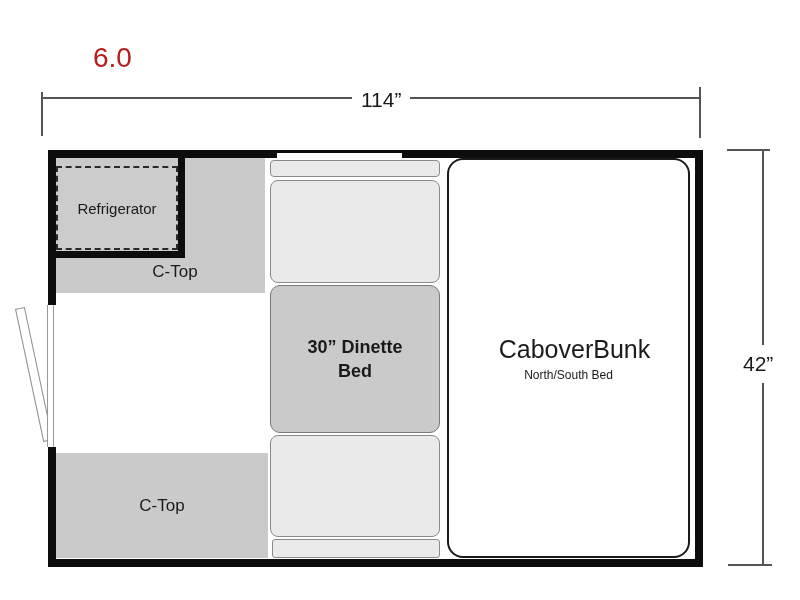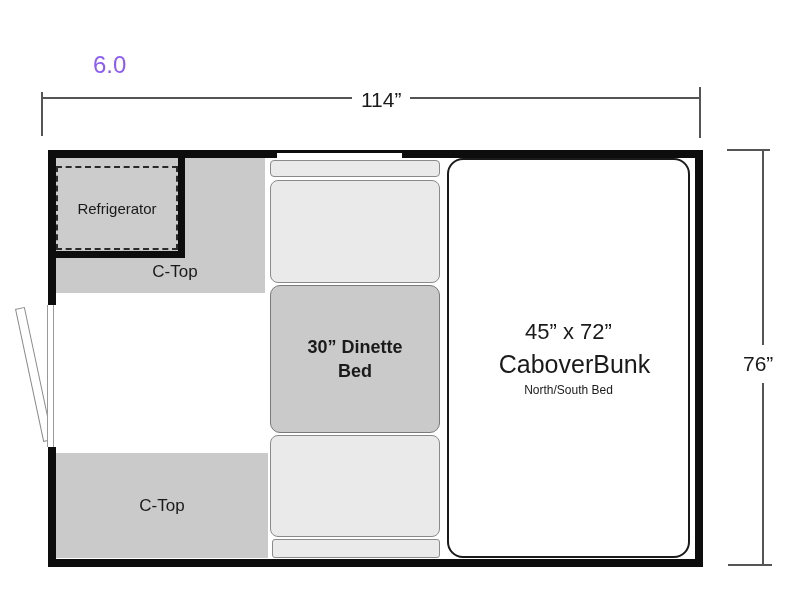--- a/index.html
+++ b/index.html
@@ -3,21 +3,21 @@
 <meta charset="utf-8">
 <style>
   html,body { margin:0; padding:0; background:#ffffff; }
   .canvas {
     position:relative; width:800px; height:600px; background:#ffffff;
     font-family:"Liberation Sans", sans-serif; color:#1a1a1a; overflow:hidden;
   }
   .abs { position:absolute; }
 
   
-  .model-label { left:93px; top:51px; font-size:24px; color:#8b5cf6; }
+  .model-label { left:93px; top:42px; font-size:28px; color:#b91c1c; }
 
   
   .dimline { background:#555555; }
   .dim-h-line   { left:42px;  top:97px;  width:658px; height:1.5px; }
   .dim-h-tick-l { left:41px;  top:92px;  width:1.5px; height:44px; }
   .dim-h-tick-r { left:699px; top:87px;  width:1.5px; height:51px; }
   .dim-h-text   { left:352px; top:88px;  font-size:21px; background:#ffffff; padding:0 9px; z-index:3; }
 
   .dim-v-line   { left:762px; top:150px; width:1.5px; height:416px; }
   .dim-v-tick-t { left:727px; top:149px; width:43px;  height:1.5px; }
@@ -92,21 +92,21 @@
     <div class="abs dimline dim-h-line"></div>
     <div class="abs dimline dim-h-tick-l"></div>
     <div class="abs dimline dim-h-tick-r"></div>
     <span class="abs dim-h-text">114”</span>
   </div>
 
   <div>
     <div class="abs dimline dim-v-line"></div>
     <div class="abs dimline dim-v-tick-t"></div>
     <div class="abs dimline dim-v-tick-b"></div>
-    <span class="abs dim-v-text">76”</span>
+    <span class="abs dim-v-text">42”</span>
   </div>
 
   <div class="abs plan"></div>
   <div class="abs window-gap"></div>
   <div class="abs door-gap"></div>
   <div class="abs door-jamb"></div>
   <div class="abs door-panel"></div>
 
   <div class="abs counter kitchen-upper"></div>
   <div class="abs fridge">
@@ -123,18 +123,17 @@
   <div class="abs pad dinette-strip-top"></div>
   <div class="abs pad dinette-seat-top"></div>
   <div class="abs dinette-bed">
     <span>30” Dinette</span>
     <span>Bed</span>
   </div>
   <div class="abs pad dinette-seat-bottom"></div>
   <div class="abs pad dinette-strip-bottom"></div>
 
   <div class="abs bunk">
-    <span class="bunk-l1">45” x 72”</span>
     <span class="bunk-l2">CaboverBunk</span>
     <span class="bunk-l4">North/South Bed</span>
   </div>
 
 </div>
 
 </body></html>

